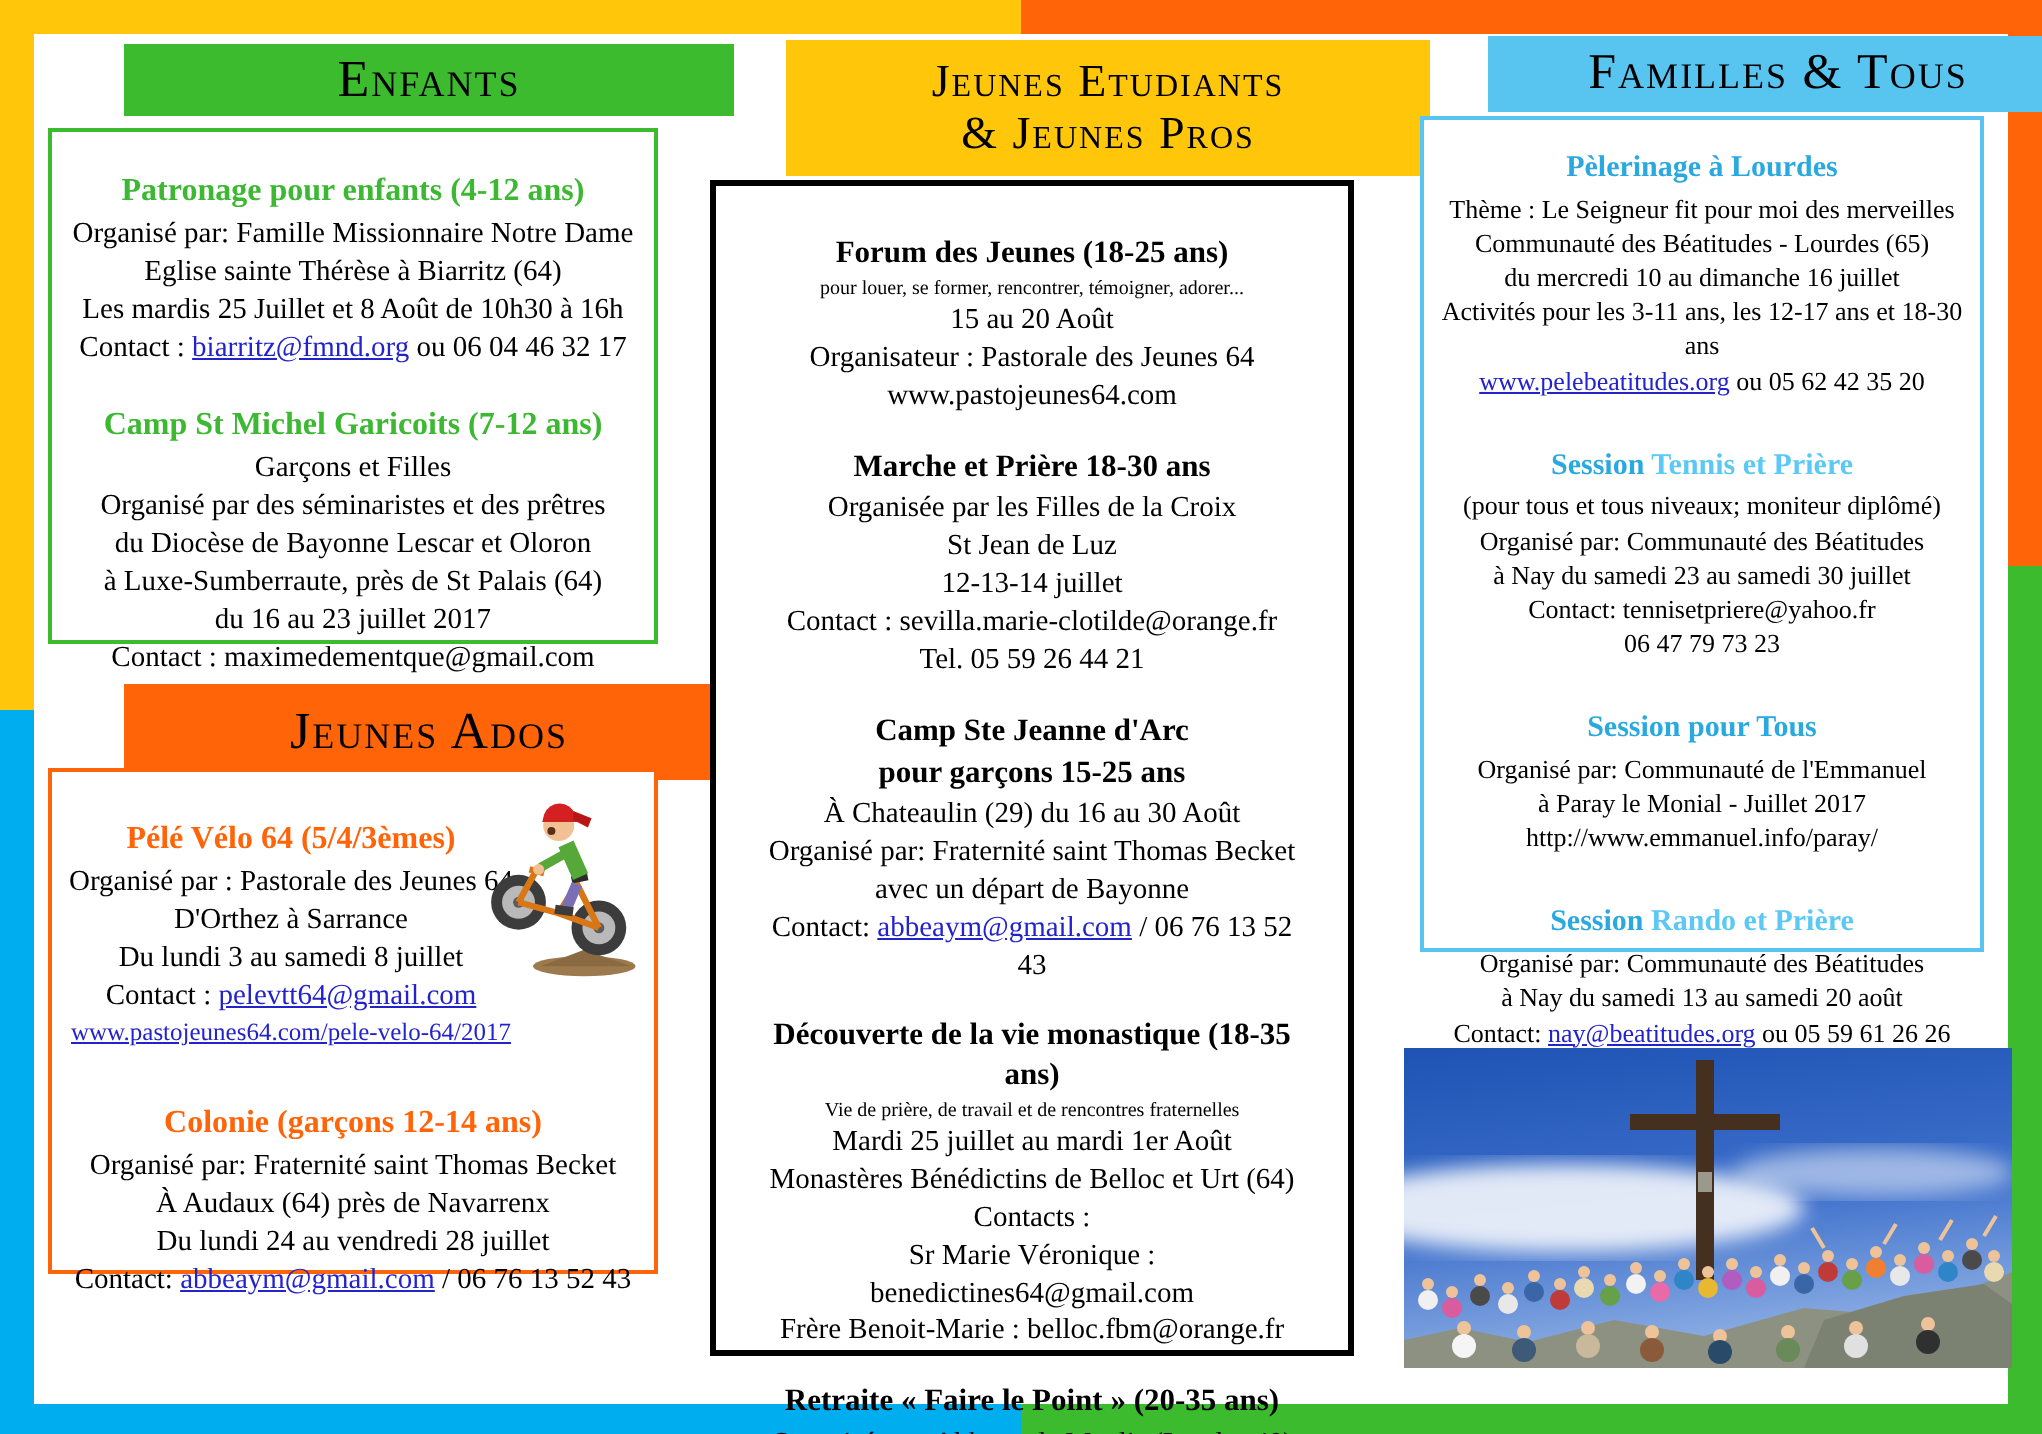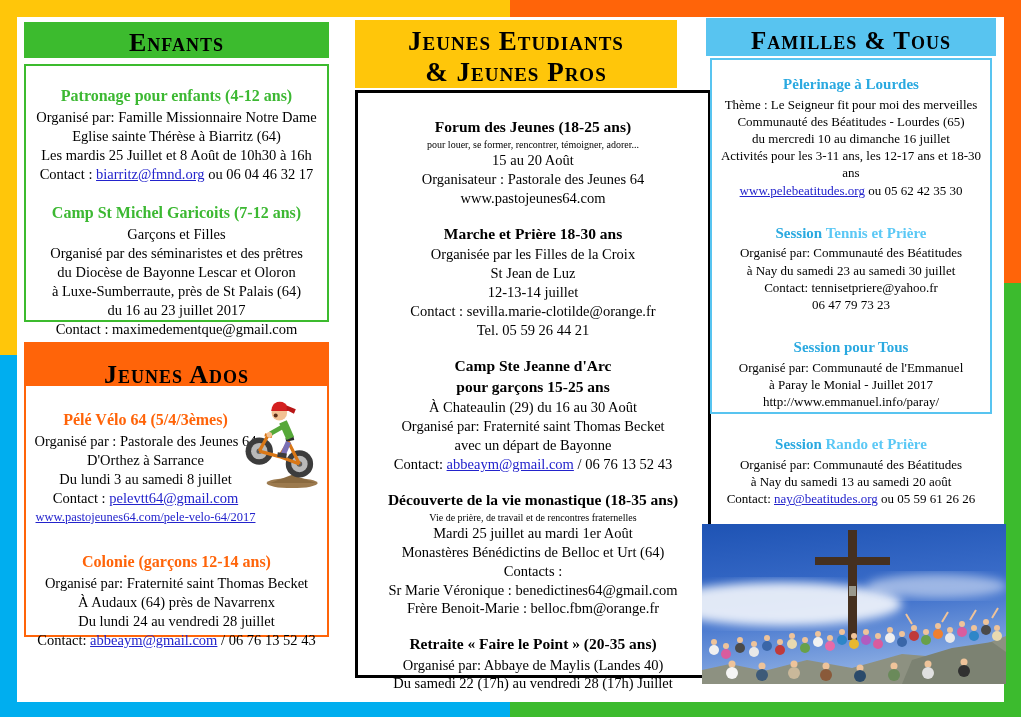--- a/index.html
+++ b/index.html
@@ -14,22 +14,22 @@
   .strip-top    { left:0; top:0; width:100%; height:17px;
                   background:linear-gradient(to right, var(--frame-yellow) 0 50%, var(--frame-orange) 50% 100%); }
   .strip-bottom { left:0; bottom:0; width:100%; height:15px;
                   background:linear-gradient(to right, var(--frame-blue) 0 50%, var(--frame-green) 50% 100%); }
   .strip-left   { left:0; top:0; width:17px; height:100%;
                   background:linear-gradient(to bottom, var(--frame-yellow) 0 49.5%, var(--frame-blue) 49.5% 100%); }
   .strip-right  { right:0; top:0; width:17px; height:100%;
                   background:linear-gradient(to bottom, var(--frame-orange) 0 39.5%, var(--frame-green) 39.5% 100%); }
   
   .sect { position:absolute; }
-  .hdr  { display:flex; flex-direction:column; align-items:center; justify-content:flex-end;
-          font-variant:small-caps; font-weight:bold; letter-spacing:1px; line-height:1.15; }
+  .hdr  { display:flex; flex-direction:column; align-items:center; justify-content:center;
+          font-variant:small-caps; font-weight:normal; letter-spacing:1px; line-height:1.15;margin-left:38px; }
   .hdr-green { background:var(--frame-green); }
   .hdr-gold  { background:var(--frame-yellow); }
   .hdr-orange{ background:var(--frame-orange); }
   .hdr-blue  { background:var(--familles-blue); }
   .box { text-align:center; background:#fff; }
   .box-green  { border:2px solid var(--frame-green); }
   .box-orange { border:2px solid var(--frame-orange); }
   .box-black  { border:3px solid #000; }
   .box-blue   { border:2px solid var(--familles-blue); }
   
@@ -125,26 +125,26 @@
     </div>
     <div class="evt" style="margin-top:26px;">
       <div class="evt-title t-orange">Colonie (garçons 12-14 ans)</div>
       <div class="line">Organisé par: Fraternité saint Thomas Becket</div>
       <div class="line">À Audaux (64) près de Navarrenx</div>
       <div class="line">Du lundi 24 au vendredi 28 juillet</div>
       <div class="line"><span>Contact: </span><span class="lnk">abbeaym@gmail.com</span><span> / 06 76 13 52 43</span></div>
     </div>
   </div>
 
-  <div class="sect hdr hdr-gold" style="left:355px; top:20px; width:322px; height:68px; font-size:27px;">
+  <div class="sect hdr hdr-gold" style="left:355px; top:20px; width:322px; height:68px; font-size:23px;">
     <div>Jeunes Etudiants</div>
     <div>&amp; Jeunes Pros</div>
   </div>
 
-  <div class="sect box box-black c2" style="left:355px; top:90px; width:356px; height:588px; padding:24px 19px 0;">
+  <div class="sect box box-black c2" style="left:355px; top:90px; width:322px; height:588px; padding:24px 19px 0;">
     <div class="evt">
       <div class="evt-title t-black">Forum des Jeunes (18-25 ans)</div>
       <div class="line sm">pour louer, se former, rencontrer, témoigner, adorer...</div>
       <div class="line">15 au 20 Août</div>
       <div class="line">Organisateur : Pastorale des Jeunes 64</div>
       <div class="line">www.pastojeunes64.com</div>
     </div>
     <div class="evt">
       <div class="evt-title t-black">Marche et Prière 18-30 ans</div>
       <div class="line">Organisée par les Filles de la Croix</div>
@@ -175,31 +175,32 @@
       <div class="line">Organisé par: Abbaye de Maylis (Landes 40)</div>
       <div class="line">Du samedi 22 (17h) au vendredi 28 (17h) Juillet</div>
 
     </div>
   </div>
 
   <div class="sect hdr hdr-blue" style="left:706px; top:18px; width:290px; height:38px; font-size:25px;">
     <div>Familles &amp; Tous</div>
   </div>
 
-  <div class="sect box box-blue c3" style="left:710px; top:58px; width:282px; height:356px; padding:15px 3px 0;">
+  <div class="sect box box-blue c3" style="left:710px; top:58px; width:282px; height:418px; padding:15px 3px 0;">
     <div class="evt">
       <div class="evt-title t-blue">Pèlerinage à Lourdes</div>
       <div class="line">Thème : Le Seigneur fit pour moi des merveilles</div>
       <div class="line">Communauté des Béatitudes - Lourdes (65)</div>
       <div class="line">du mercredi 10 au dimanche 16 juillet</div>
       <div class="line">Activités pour les 3-11 ans, les 12-17 ans et 18-30 ans</div>
-      <div class="line"><span class="lnk">www.pelebeatitudes.org</span><span> ou 05 62 42 35 30</span></div>
+      <div class="line"><span class="lnk">www.pelebeatitudes.org</span><span> ou 05 62 42 35 20</span></div>
     </div>
     <div class="evt">
       <div class="evt-title t-blue"><span>Session </span><span class="t-blue-light">Tennis et Prière</span></div>
+      <div class="line">(pour tous et tous niveaux; moniteur diplômé)</div>
       <div class="line">Organisé par: Communauté des Béatitudes</div>
       <div class="line">à Nay du samedi 23 au samedi 30 juillet</div>
       <div class="line">Contact: tennisetpriere@yahoo.fr</div>
       <div class="line">06 47 79 73 23</div>
     </div>
     <div class="evt">
       <div class="evt-title t-blue">Session pour Tous</div>
       <div class="line">Organisé par: Communauté de l'Emmanuel</div>
       <div class="line">à Paray le Monial - Juillet 2017</div>
       <div class="line">http://www.emmanuel.info/paray/</div>

